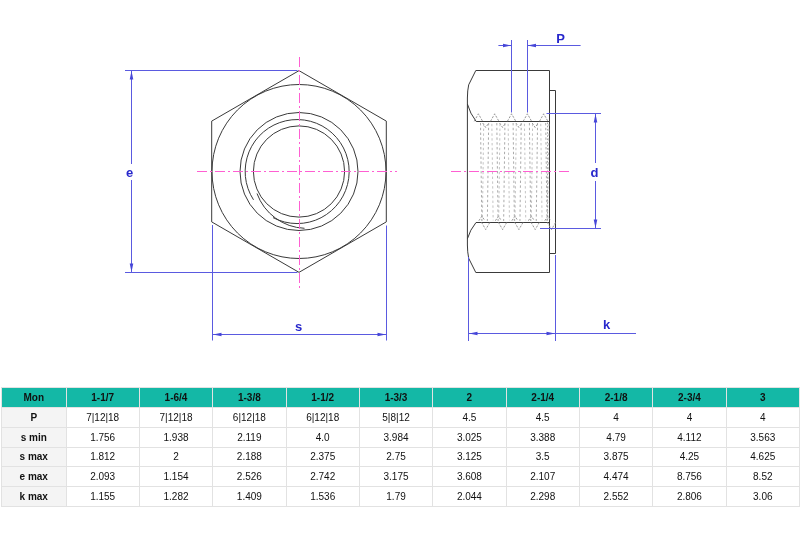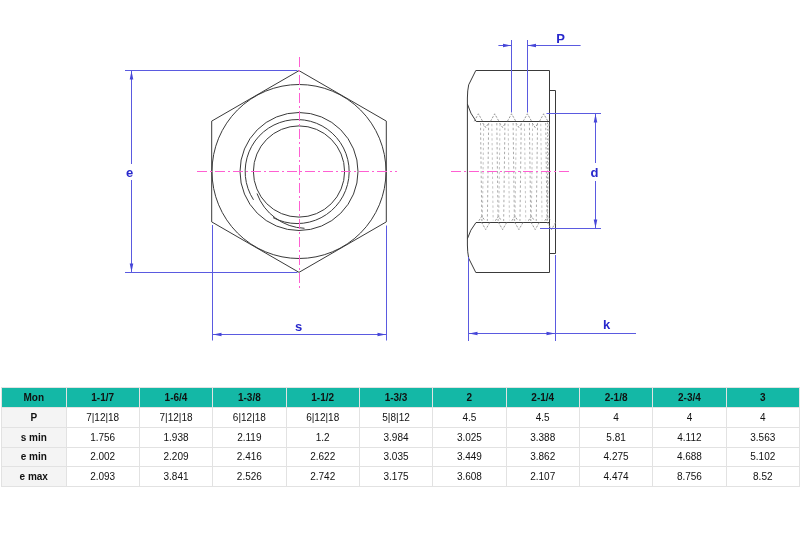--- a/index.html
+++ b/index.html
@@ -166,48 +166,61 @@
         <td>4.5</td>
         <td>4</td>
         <td>4</td>
         <td>4</td>
       </tr>
 <tr>
         <td class="h">s min</td>
         <td>1.756</td>
         <td>1.938</td>
         <td>2.119</td>
-        <td>1.2</td>
+        <td>4.0</td>
         <td>3.984</td>
         <td>3.025</td>
         <td>3.388</td>
-        <td>5.81</td>
+        <td>4.79</td>
         <td>4.112</td>
         <td>3.563</td>
       </tr>
 <tr>
-        <td class="h">e min</td>
-        <td>2.002</td>
-        <td>2.209</td>
-        <td>2.416</td>
-        <td>2.622</td>
-        <td>3.035</td>
-        <td>3.449</td>
-        <td>3.862</td>
-        <td>4.275</td>
-        <td>4.688</td>
-        <td>5.102</td>
+        <td class="h">s max</td>
+        <td>1.812</td>
+        <td>2</td>
+        <td>2.188</td>
+        <td>2.375</td>
+        <td>2.75</td>
+        <td>3.125</td>
+        <td>3.5</td>
+        <td>3.875</td>
+        <td>4.25</td>
+        <td>4.625</td>
       </tr>
 <tr>
         <td class="h">e max</td>
         <td>2.093</td>
-        <td>3.841</td>
+        <td>1.154</td>
         <td>2.526</td>
         <td>2.742</td>
         <td>3.175</td>
         <td>3.608</td>
         <td>2.107</td>
         <td>4.474</td>
         <td>8.756</td>
         <td>8.52</td>
       </tr>
+<tr>
+        <td class="h">k max</td>
+        <td>1.155</td>
+        <td>1.282</td>
+        <td>1.409</td>
+        <td>1.536</td>
+        <td>1.79</td>
+        <td>2.044</td>
+        <td>2.298</td>
+        <td>2.552</td>
+        <td>2.806</td>
+        <td>3.06</td>
+      </tr>
 </tbody>
   </table>
 
 </body></html>

